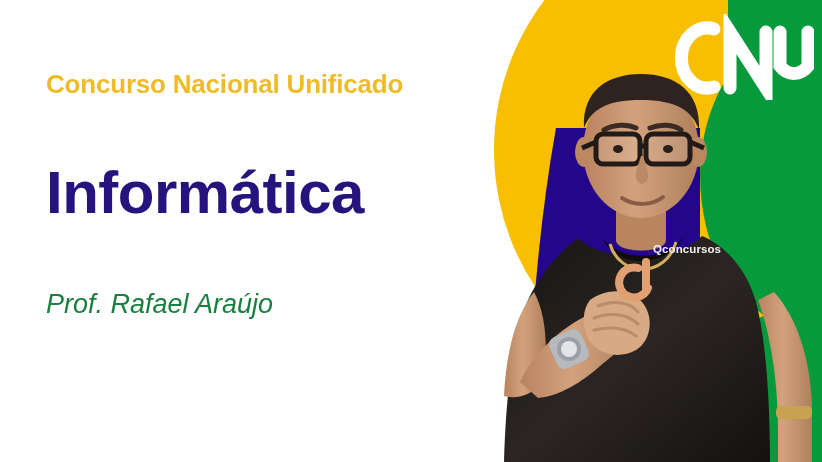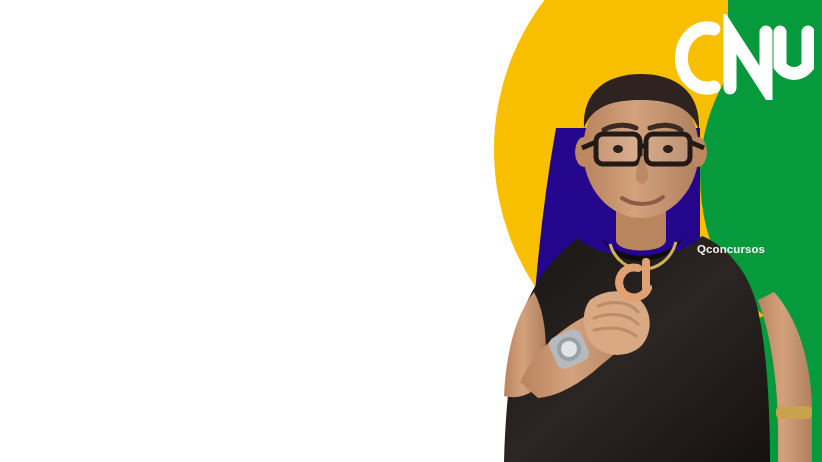--- a/index.html
+++ b/index.html
@@ -92,21 +92,20 @@
 
   .shirt-logo-text {
     position: absolute;
     left: 653px;
     top: 243px;
     font-size: 11.5px;
     font-weight: bold;
     color: #f2f2f2;
     letter-spacing: 0.1px;
     white-space: nowrap;
-    margin-left: 44px;
   }
 </style>
 </head>
 <body>
 
 <div id="slide">
 
   <div class="bg-layer">
     <svg class="bg-svg" viewBox="0 0 822 462" xmlns="http://www.w3.org/2000/svg">
       <defs>
@@ -235,14 +234,19 @@
         <g>
           <path d="M 168 268 A 15 15 0 1 0 178 288" fill="none" stroke="#e0a071" stroke-width="8" stroke-linecap="round"></path>
           <path d="M 176 262 L 176 288" fill="none" stroke="#e0a071" stroke-width="8" stroke-linecap="round"></path>
         </g>
       </g>
     </svg>
   </div>
 
   <div class="shirt-logo-text">Qconcursos</div>
 
+  <div class="text-block">
+    <p class="eyebrow">Concurso Nacional Unificado</p>
+    <h1 class="headline">Informática</h1>
+    <p class="presenter">Prof. Rafael Araújo</p>
+  </div>
 
 </div>
 
 </body></html>

